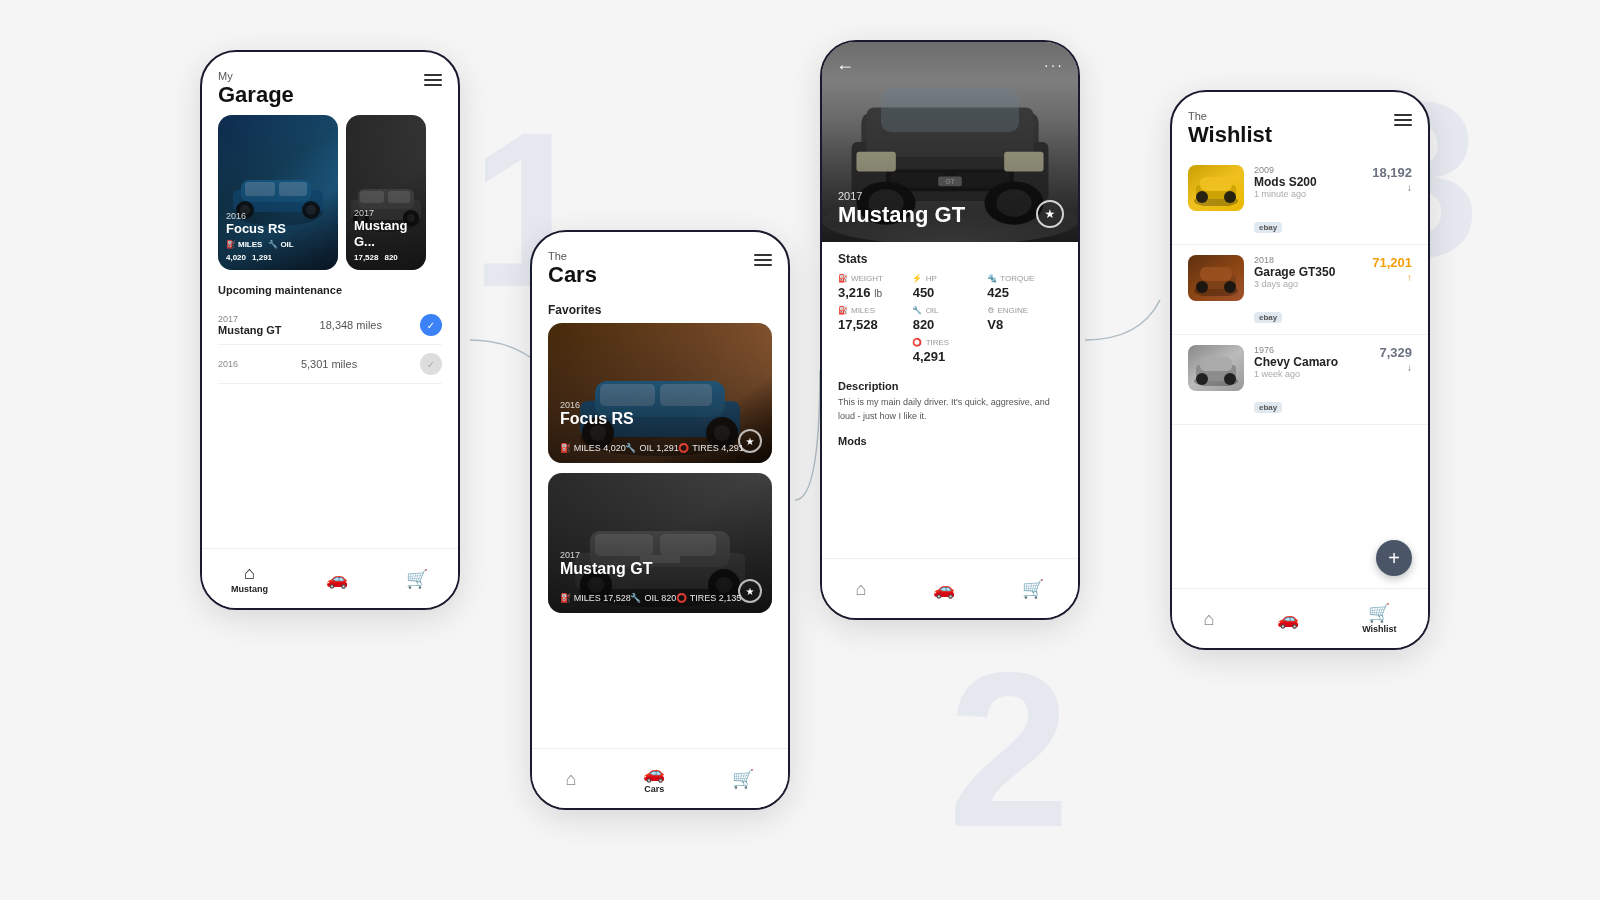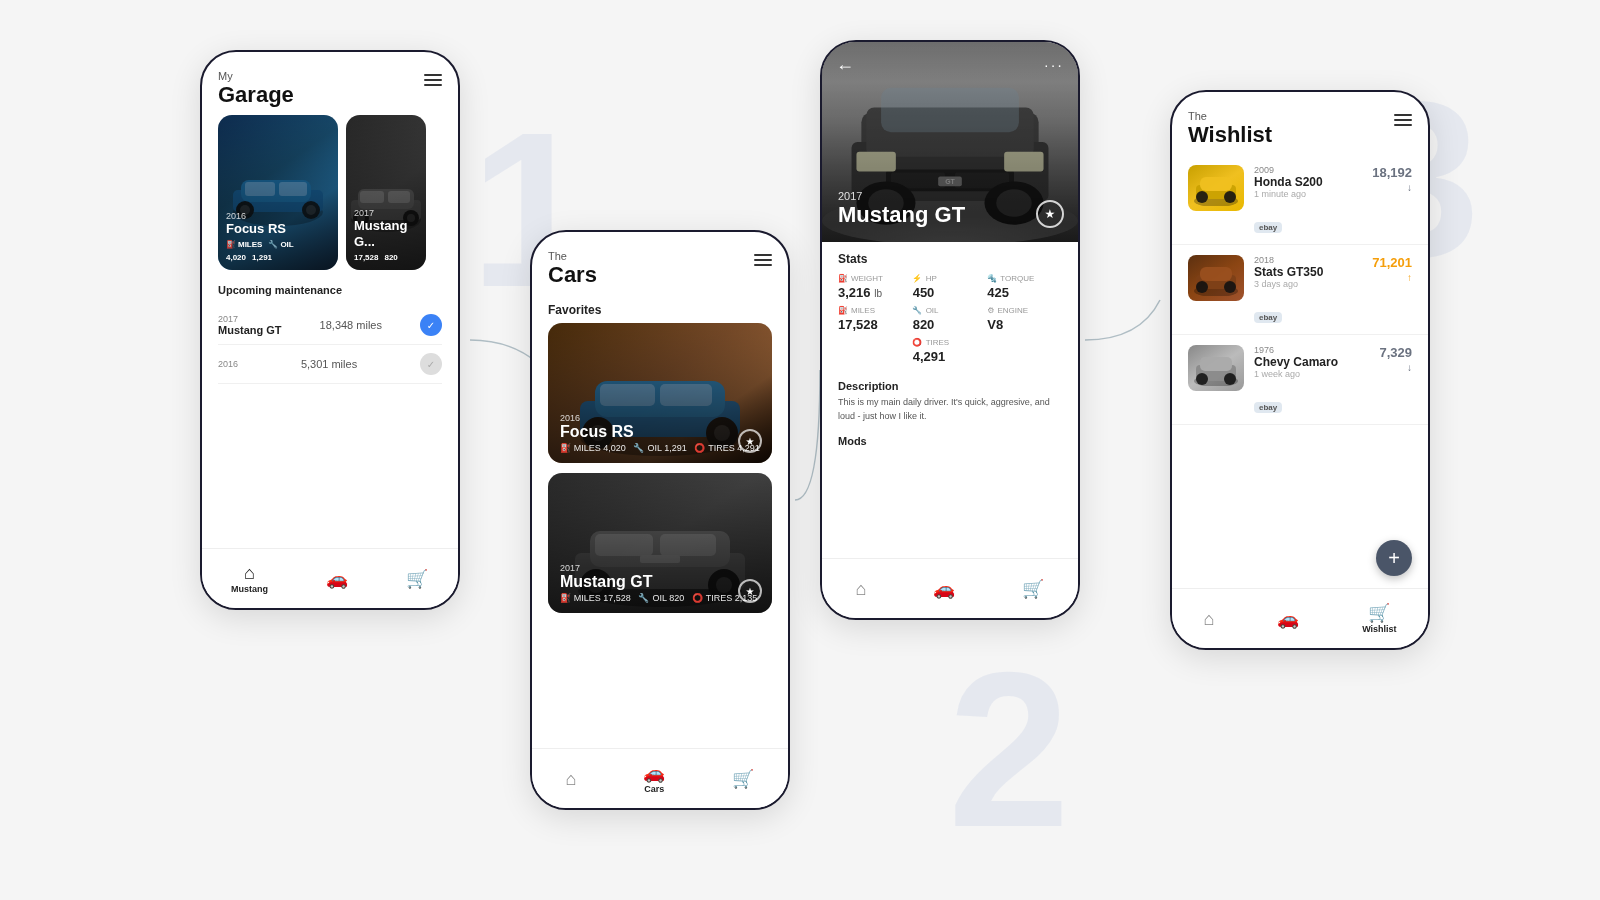--- a/index.html
+++ b/index.html
@@ -258,22 +258,21 @@
       bottom: 0;
       left: 0;
       right: 0;
       padding: 10px 12px;
       color: #fff;
     }
     .car-card-year { font-size: 9px; opacity: 0.8; }
     .car-card-name { font-size: 16px; font-weight: 700; }
     .car-card-stats {
       display: flex;
-      gap: 8px;
-      margin-top: 2px;
+      margin-top: 15px;
       font-size: 9px;
       color: rgba(255,255,255,0.9);
     }
     .fav-btn {
       position: absolute;
       bottom: 10px;
       right: 10px;
       width: 24px;
       height: 24px;
       border-radius: 50%;
@@ -833,21 +832,21 @@
             <ellipse cx="25" cy="30" rx="22" ry="6" fill="rgba(0,0,0,0.3)"></ellipse>
             <rect x="5" y="14" width="40" height="14" rx="4" fill="#c8a000"></rect>
             <rect x="9" y="6" width="32" height="14" rx="6" fill="#f0c020"></rect>
             <circle cx="11" cy="26" r="6" fill="#111"></circle>
             <circle cx="39" cy="26" r="6" fill="#111"></circle>
           </svg>
         </div>
       </div>
       <div class="wishlist-info">
         <div class="wishlist-year">2009</div>
-        <div class="wishlist-name">Honda S200</div>
+        <div class="wishlist-name">Mods S200</div>
         <div class="wishlist-time">1 minute ago</div>
         <span class="ebay-badge">ebay</span>
       </div>
       <div class="wishlist-price">
         <span class="price-val price-down">18,192</span>
         <span class="price-arrow arrow-down">↓</span>
       </div>
     </div>
 
     <div class="wishlist-item">
@@ -857,21 +856,21 @@
             <ellipse cx="25" cy="30" rx="22" ry="6" fill="rgba(0,0,0,0.3)"></ellipse>
             <rect x="5" y="14" width="40" height="14" rx="4" fill="#7d4018"></rect>
             <rect x="9" y="6" width="32" height="14" rx="6" fill="#9b5020"></rect>
             <circle cx="11" cy="26" r="6" fill="#111"></circle>
             <circle cx="39" cy="26" r="6" fill="#111"></circle>
           </svg>
         </div>
       </div>
       <div class="wishlist-info">
         <div class="wishlist-year">2018</div>
-        <div class="wishlist-name">Stats GT350</div>
+        <div class="wishlist-name">Garage GT350</div>
         <div class="wishlist-time">3 days ago</div>
         <span class="ebay-badge">ebay</span>
       </div>
       <div class="wishlist-price">
         <span class="price-val price-up">71,201</span>
         <span class="price-arrow arrow-up">↑</span>
       </div>
     </div>
 
     <div class="wishlist-item">

